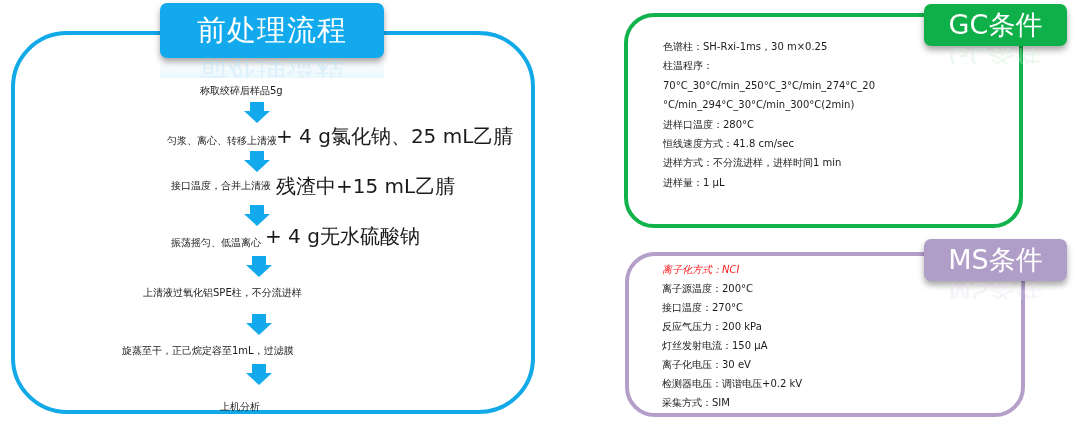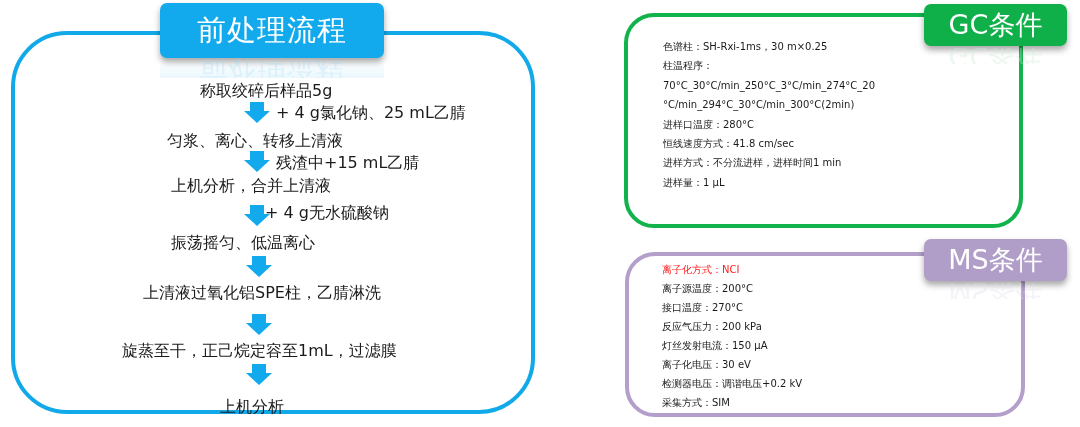--- a/index.html
+++ b/index.html
@@ -12,22 +12,22 @@
   .badge { position: absolute; color: #fff; text-align: center; border-radius: 7px;
            box-shadow: 0 4px 6px rgba(0,0,0,0.35); }
   .badge-reflect { position: absolute; color: #fff; text-align: center; opacity: 0.35;
                    transform: scaleY(-1); overflow: hidden; pointer-events: none; }
   .badge-process { left: 160px; top: 3px; width: 224px; height: 55px; background: #12aaec;
                    font-size: 29px; line-height: 55px; letter-spacing: 1px; }
   .reflect-process { left: 160px; top: 60px; width: 224px; height: 18px; font-size: 29px;
                      line-height: 18px; color: #9fd9f4;
                      background: linear-gradient(to bottom, rgba(18,170,236,0.25), rgba(255,255,255,0)); }
 
-  .step { position: absolute; font-size: 16px; white-space: nowrap; line-height: 19px; }
-  .note { position: absolute; font-size: 16px; white-space: nowrap; line-height: 19px; }
+  .step { position: absolute; font-size: 10px; white-space: nowrap; line-height: 19px; }
+  .note { position: absolute; font-size: 20px; white-space: nowrap; line-height: 19px; margin-top: 24px; }
   .arrow { position: absolute; width: 26px; height: 21px; }
 
   
   .gc-box { position: absolute; left: 624px; top: 13px; width: 399px; height: 215px;
             border: 4px solid #12b34c; border-radius: 30px; box-sizing: border-box; }
   .badge-gc { left: 924px; top: 4px; width: 143px; height: 42px; background: #0fb04a;
               font-size: 27px; line-height: 42px; }
   .reflect-gc { left: 924px; top: 48px; width: 143px; height: 16px; font-size: 27px;
                 line-height: 16px; color: #c9ecd4; }
 
@@ -37,21 +37,21 @@
   .badge-ms { left: 924px; top: 239px; width: 143px; height: 42px; background: #b09ec8;
               font-size: 27px; line-height: 42px; }
   .reflect-ms { left: 924px; top: 283px; width: 143px; height: 16px; font-size: 27px;
                 line-height: 16px; color: #e3dcec; }
 
   .cond-list { position: absolute; font-size: 10px; line-height: 19.4px; white-space: nowrap; }
   .cond-list div { height: 19.4px; }
   .gc-list { left: 663px; top: 37px; }
   .ms-list { left: 662px; top: 260px; line-height: 19px; }
   .ms-list div { height: 19px; }
-  .highlight { color: #ff1a1a; }
+  .highlight { color: #ff1a1a; font-style: italic; }
 </style>
 </head>
 <body>
 
 <div class="process-box"></div>
 <div class="badge badge-process">前处理流程</div>
 <div class="badge-reflect reflect-process">前处理流程</div>
 
 <div class="step" style="left:200px; top:81px;">称取绞碎后样品5g</div>
 
@@ -60,34 +60,34 @@
 </svg>
 <div class="note" style="left:276px; top:103px;">+ 4 g氯化钠、25 mL乙腈</div>
 
 <div class="step" style="left:167px; top:131px;">匀浆、离心、转移上清液</div>
 
 <svg class="arrow" style="left:244px; top:151px;" viewBox="0 0 26 21">
   <polygon points="6,0 20,0 20,9 26,9 13,21 0,9 6,9" fill="#12aaec"></polygon>
 </svg>
 <div class="note" style="left:276px; top:153px;">残渣中+15 mL乙腈</div>
 
-<div class="step" style="left:171px; top:176px;">上机分析，合并上清液</div>
+<div class="step" style="left:171px; top:176px;">接口温度，合并上清液</div>
 
 <svg class="arrow" style="left:244px; top:205px;" viewBox="0 0 26 21">
   <polygon points="6,0 20,0 20,9 26,9 13,21 0,9 6,9" fill="#12aaec"></polygon>
 </svg>
 <div class="note" style="left:265px; top:203px;">+ 4 g无水硫酸钠</div>
 
 <div class="step" style="left:171px; top:233px;">振荡摇匀、低温离心</div>
 
 <svg class="arrow" style="left:246px; top:256px;" viewBox="0 0 26 21">
   <polygon points="6,0 20,0 20,9 26,9 13,21 0,9 6,9" fill="#12aaec"></polygon>
 </svg>
 
-<div class="step" style="left:143px; top:283px;">上清液过氧化铝SPE柱，乙腈淋洗</div>
+<div class="step" style="left:143px; top:283px;">上清液过氧化铝SPE柱，不分流进样</div>
 
 <svg class="arrow" style="left:246px; top:314px;" viewBox="0 0 26 21">
   <polygon points="6,0 20,0 20,9 26,9 13,21 0,9 6,9" fill="#12aaec"></polygon>
 </svg>
 
 <div class="step" style="left:122px; top:341px;">旋蒸至干，正己烷定容至1mL，过滤膜</div>
 
 <svg class="arrow" style="left:246px; top:364px;" viewBox="0 0 26 21">
   <polygon points="6,0 20,0 20,9 26,9 13,21 0,9 6,9" fill="#12aaec"></polygon>
 </svg>

